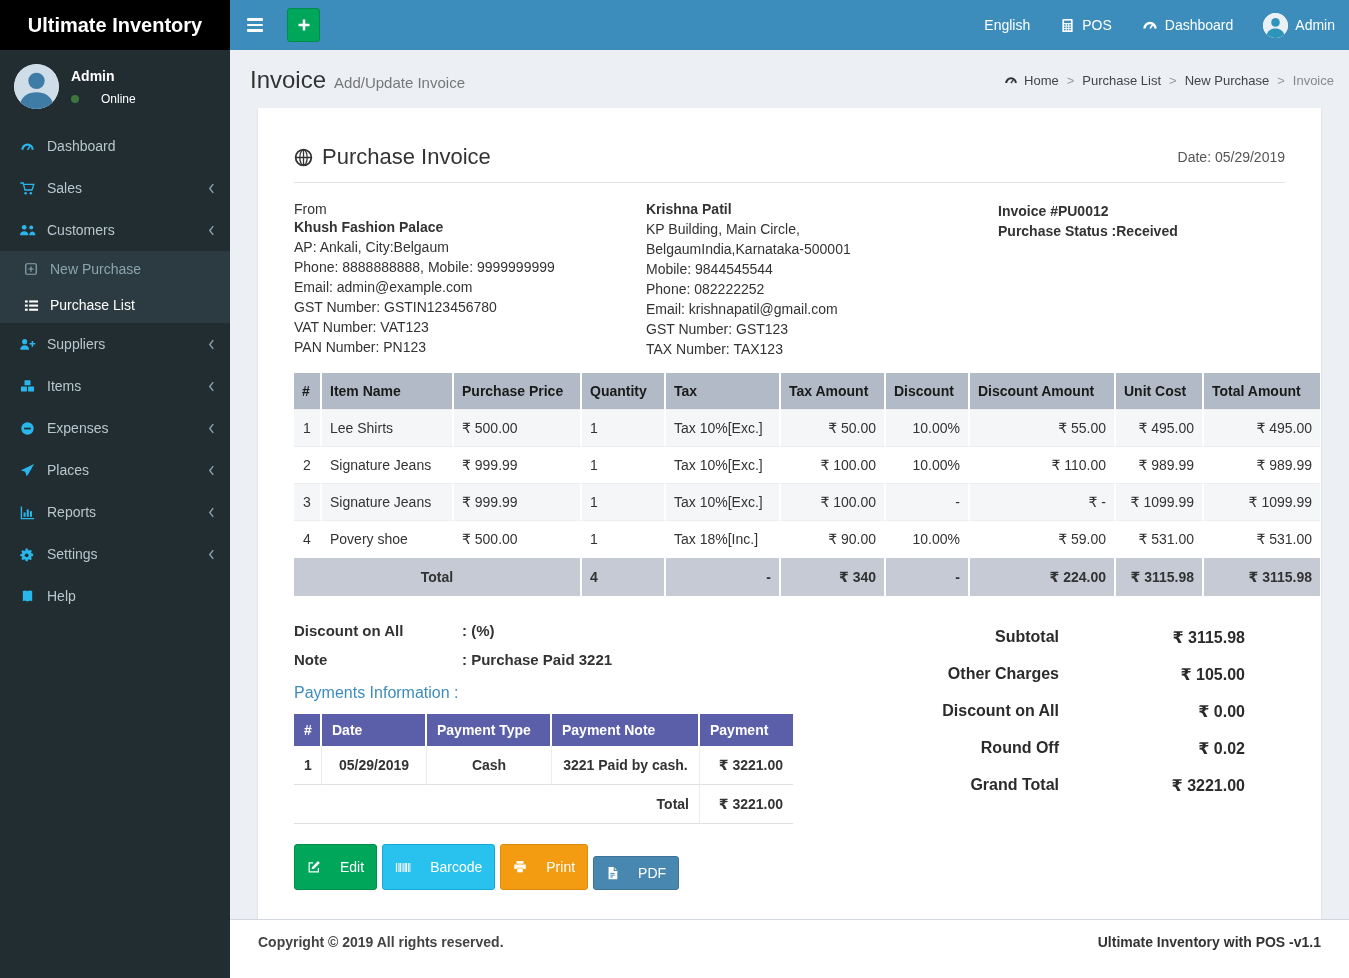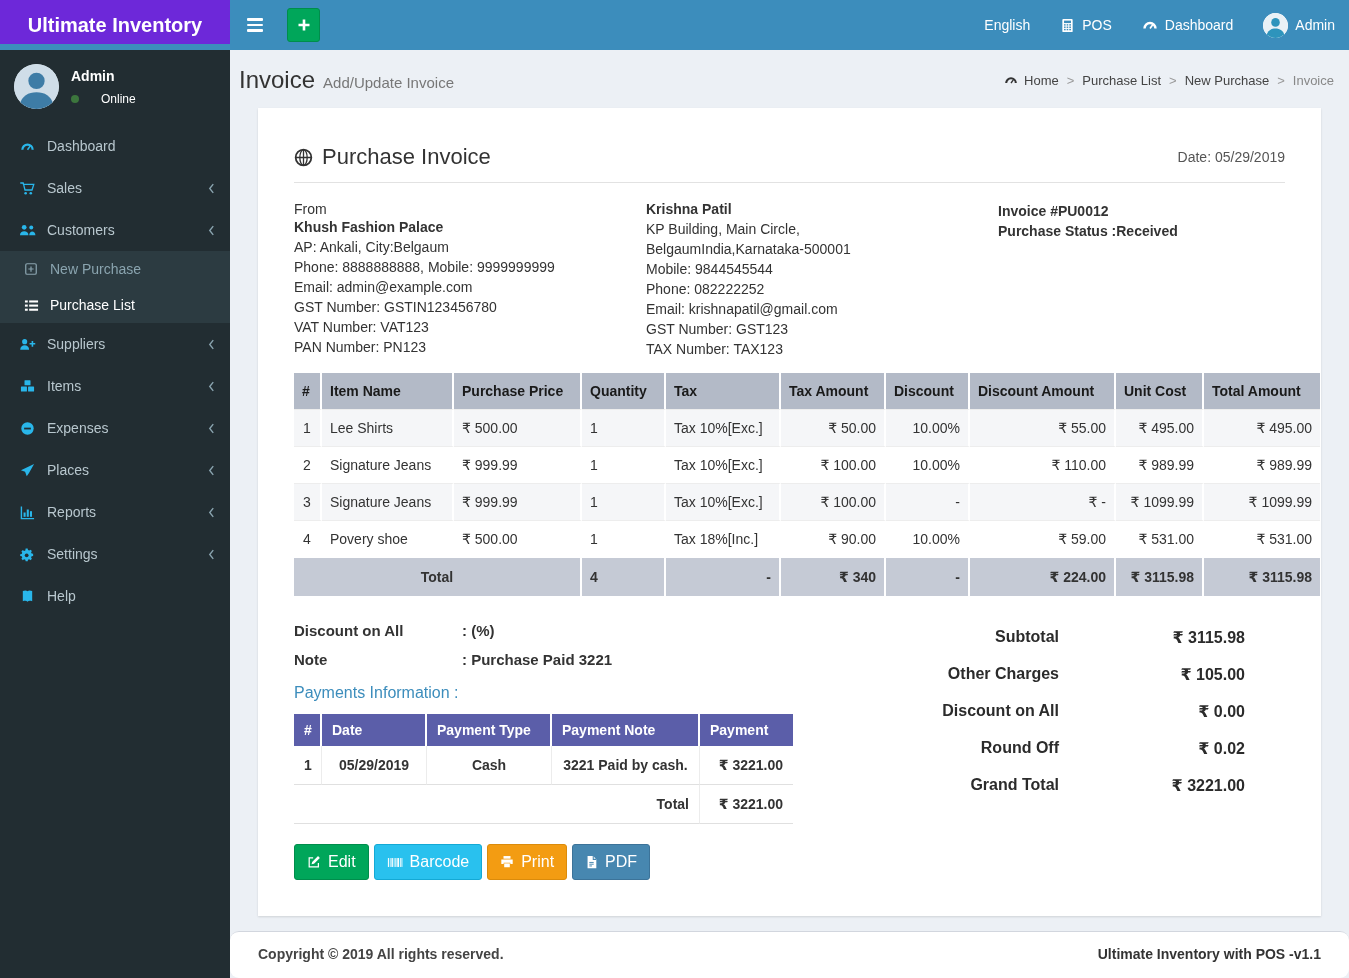--- a/index.html
+++ b/index.html
@@ -5,21 +5,21 @@
   * { margin:0; padding:0; box-sizing:border-box; }
   html,body { width:1349px; height:978px; }
   body {
     font-family:"Liberation Sans","DejaVu Sans",sans-serif;
     background:#ecf0f5; position:relative; overflow:hidden; font-size:14px; color:#333;
   }
   svg { display:block; }
 
   
   .navbar { position:absolute; top:0; left:0; right:0; height:50px; background:#3c8dbc; z-index:10; }
-  .brand { position:absolute; left:0; top:0; width:230px; height:44px; background:#6d28d9;
+  .brand { position:absolute; left:0; top:0; width:230px; height:50px; background:#000000;
            color:#fff; font-size:20px; font-weight:bold; text-align:center; line-height:50px; }
   .hamburger { position:absolute; left:232px; top:0; width:46px; height:50px; display:flex;
                flex-direction:column; justify-content:center; align-items:center; gap:3px; cursor:pointer; }
   .hamburger span { width:16px; height:2.5px; background:#fff; border-radius:1px; }
   .add-btn { position:absolute; left:287px; top:8px; width:33px; height:34px; background:#00a65a;
              border:1px solid #008d4c; border-radius:3px; display:flex; align-items:center; justify-content:center; cursor:pointer; }
   .nav-right { position:absolute; right:14px; top:0; height:50px; display:flex; align-items:center; gap:30px; }
   .nav-item { color:#fff; font-size:14px; display:flex; align-items:center; gap:7px; cursor:pointer; }
   .nav-avatar { width:25px; height:25px; border-radius:50%; overflow:hidden; background:#fff; }
 
@@ -40,21 +40,21 @@
   .submenu { background:#2c3b41; list-style:none; }
   .submenu-item { display:flex; align-items:center; gap:11px; padding:10px 15px 10px 23px; font-size:14px; cursor:pointer; }
   .submenu-item .mi-icon { width:16px; display:flex; justify-content:center; }
   .submenu-item.dim { color:#8aa4af; }
   .submenu-item.dim .mi-icon { color:#8aa4af; }
   .submenu-item.lit { color:#fff; }
   .submenu-item.lit .mi-icon { color:#fff; }
 
   
   .content { position:absolute; left:230px; top:50px; right:0; bottom:47px; background:#ecf0f5; overflow:hidden; }
-  .content-header { display:flex; justify-content:space-between; align-items:center; padding:16px 15px 6px 9px; }
+  .content-header { display:flex; justify-content:space-between; align-items:center; padding:16px 15px 6px 20px; }
   .page-title { font-size:24px; color:#333; font-weight:normal; display:inline; }
   .page-subtitle { font-size:15px; color:#777; margin-left:8px; }
   .breadcrumb { display:flex; align-items:center; gap:8px; font-size:13px; color:#444; }
   .breadcrumb .crumb { cursor:pointer; display:flex; align-items:center; gap:6px; }
   .breadcrumb .sep { color:#999; }
   .breadcrumb .current { color:#888; }
 
   .card { background:#fff; margin:8px 28px 0 28px; padding:36px; box-shadow:0 1px 2px rgba(0,0,0,.12); }
   .inv-title-row { display:flex; justify-content:space-between; align-items:center; }
   .inv-title { font-size:22px; color:#333; font-weight:normal; display:flex; align-items:center; gap:9px; }
@@ -91,35 +91,35 @@
 
   table.payments { width:499px; border-collapse:separate; border-spacing:0; table-layout:fixed; }
   table.payments th { background:#5b5ea9; color:#fff; font-weight:bold; font-size:14px; text-align:left;
                       padding:8px 10px; border-right:2px solid #fff; }
   table.payments th:last-child { border-right:none; }
   table.payments td { padding:11px 10px; font-size:14px; font-weight:bold; color:#333;
                       border-bottom:1px solid #e0e0e0; border-right:1px solid #ececec; }
   table.payments td:last-child { border-right:none; }
 
   .actions { display:flex; gap:5px; margin-top:20px; }
-  .btn { display:inline-flex; align-items:center; gap:7px; padding:8px 12px; border-radius:3px;
-         color:#fff; font-size:16px; cursor:pointer; border:1px solid transparent; }
+  .btn { display:inline-flex; align-items:center; gap:19px; padding:8px 12px; border-radius:3px;
+         color:#fff; font-size:14px; cursor:pointer; border:1px solid transparent; }
   .btn-edit { background:#00a65a; border-color:#008d4c; }
   .btn-barcode { background:#29c1ee; border-color:#14a9d5; }
   .btn-print { background:#f39c12; border-color:#db8b0b; }
-  .btn-pdf { background:#4787b0; border-color:#3c7399; }
+  .btn-pdf { background:#4787b0; border-color:#3c7399;margin-top:12px; }
 
   .summary { margin-left:auto; width:420px; margin-right:40px; padding-top:6px; }
   .summary-row { display:flex; margin-bottom:18px; font-weight:bold; font-size:16px; color:#2b2b2b; }
   .summary-row .sl { flex:1; text-align:right; }
   .summary-row .sv { width:186px; text-align:right; }
 
   
-  .main-footer { position:absolute; left:230px; right:0; bottom:0; height:47px; background:#fff;
-                 border-top:1px solid #d2d6de; padding:14px 28px 0 28px; display:flex; justify-content:space-between;border-radius:9px; }
+  .main-footer { position:absolute; left:230px; right:0; bottom:0; height:59px; background:#fff;
+                 border-top:1px solid #d2d6de; padding:14px 28px 0 28px; display:flex; justify-content:space-between; }
   .footer-left { font-weight:bold; font-size:14px; color:#444; }
   .footer-right { font-weight:bold; font-size:14px; color:#333; }
 </style>
 </head>
 <body>
 
 <div class="navbar">
   <div class="brand">Ultimate Inventory</div>
   <div class="hamburger">
     <span></span>

